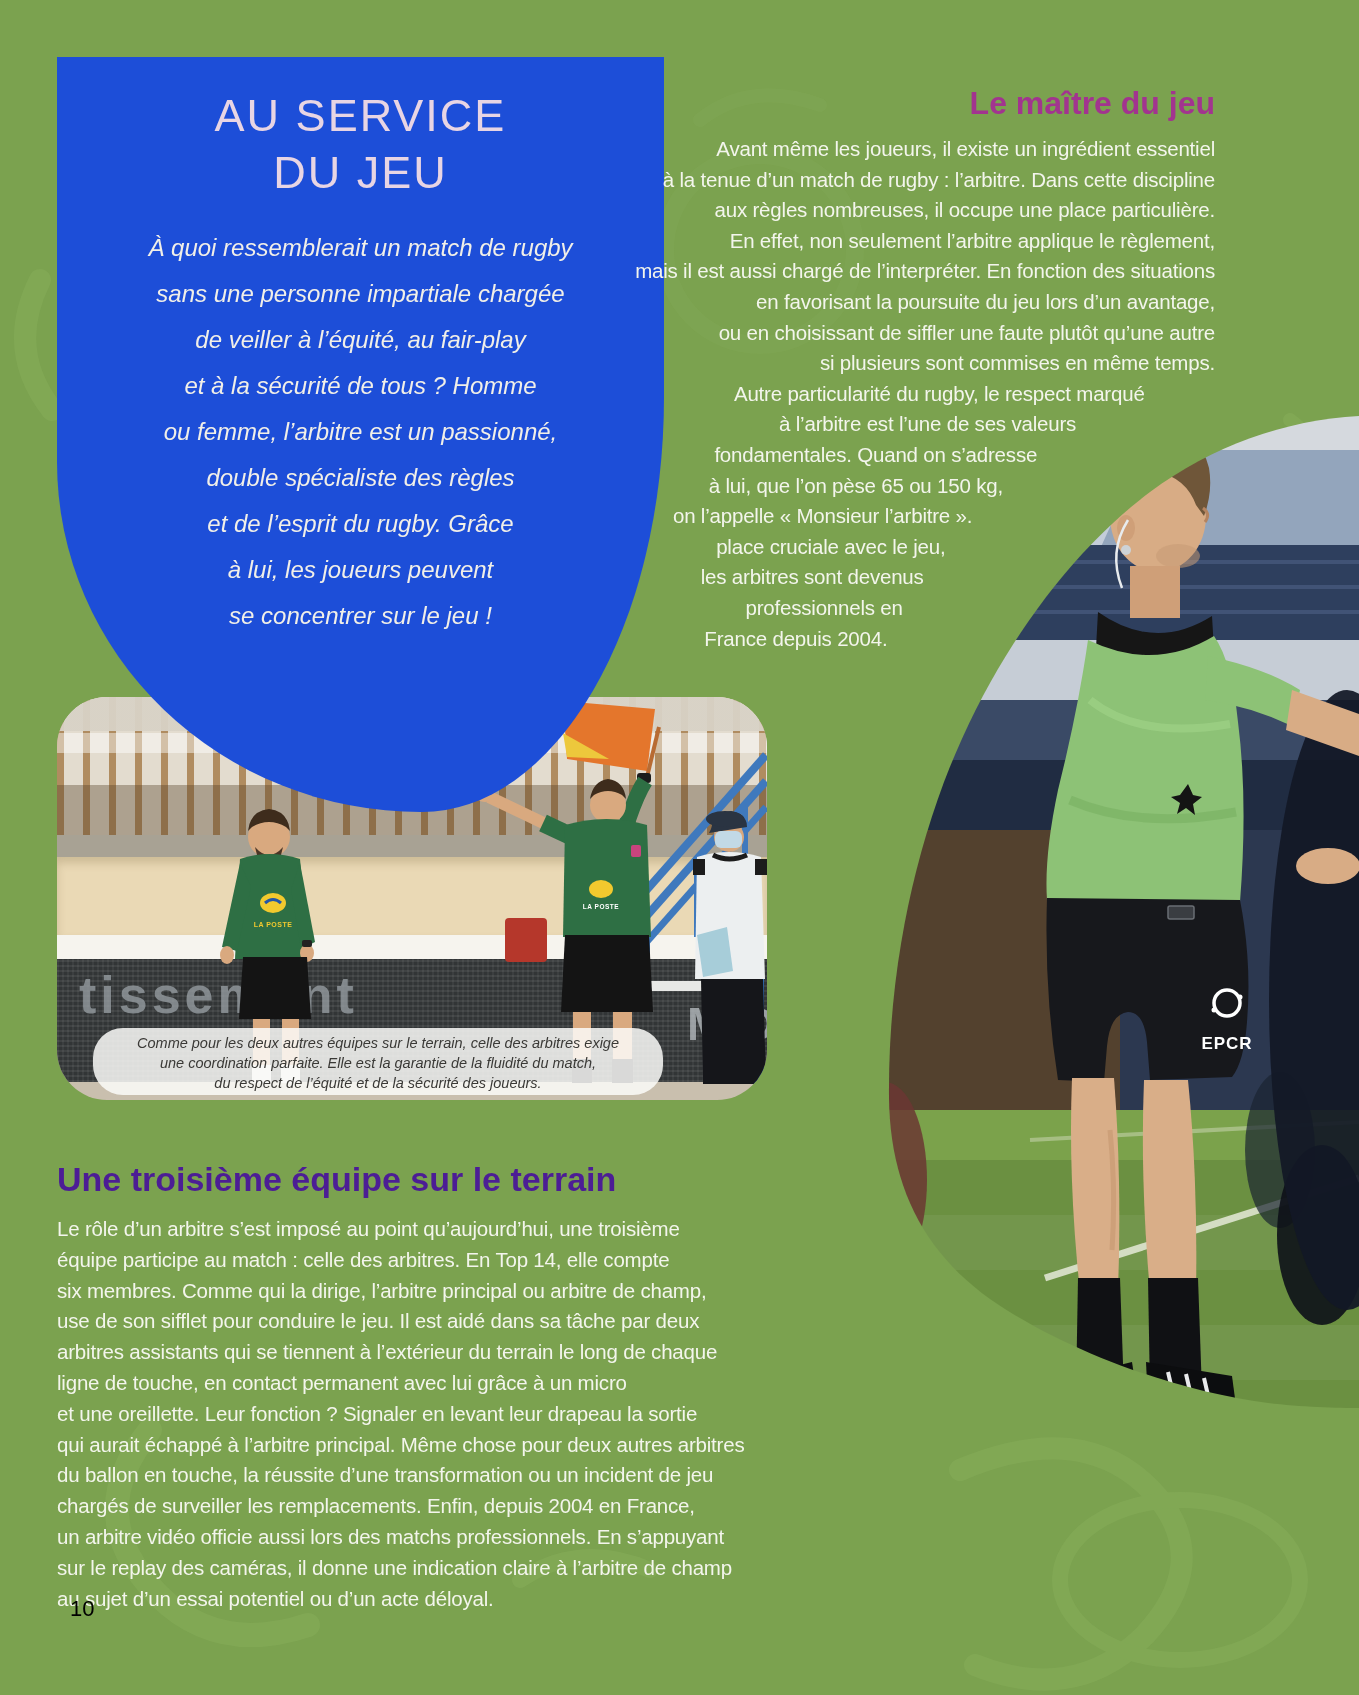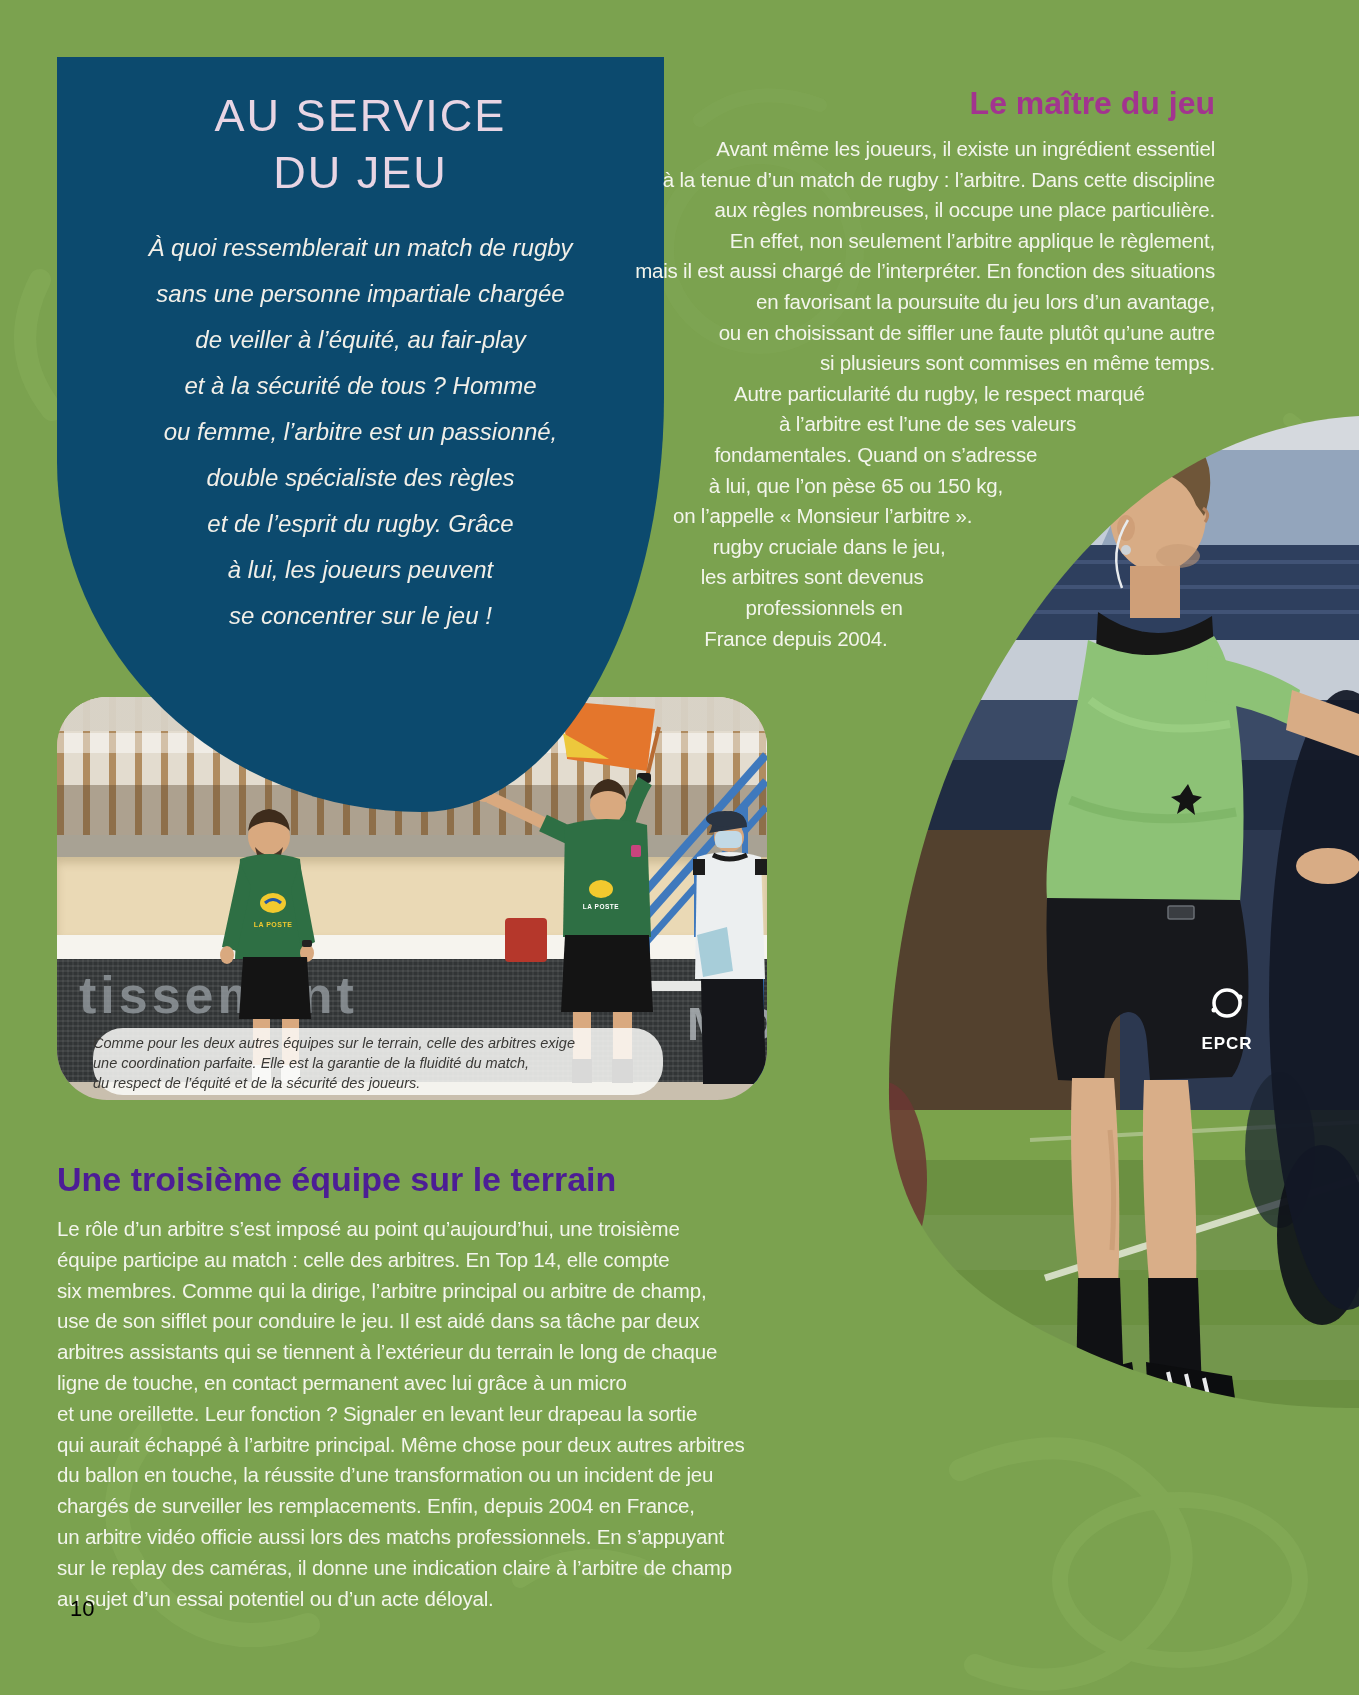--- a/index.html
+++ b/index.html
@@ -29,24 +29,24 @@
      background-image:repeating-linear-gradient(0deg,rgba(255,255,255,.07) 0 2px,rgba(0,0,0,0) 2px 5px),
                       repeating-linear-gradient(90deg,rgba(255,255,255,.05) 0 2px,rgba(0,0,0,0) 2px 5px);}
   .mp-red{position:absolute;left:448px;top:221px;width:42px;height:44px;background:#b5372b;border-radius:4px;}
   .board-word-left{position:absolute;left:22px;top:268px;font-size:52px;font-weight:bold;
      color:#9aa1a6;opacity:.75;letter-spacing:4px;font-family:"Liberation Sans",sans-serif;}
   .board-word-right{position:absolute;left:630px;top:300px;font-size:46px;font-weight:bold;
      color:#b3b9bd;opacity:.8;letter-spacing:2px;}
   .mp-figures{position:absolute;inset:0;}
   .mp-caption{position:absolute;left:36px;top:331px;width:570px;height:67px;border-radius:30px;
      background:rgba(252,252,249,.85);color:#3a3936;font-style:italic;font-size:14.5px;
-     line-height:20px;padding-top:5px;box-sizing:border-box;}
-
-  
-  .blob{position:absolute;left:57px;top:57px;width:607px;height:755px;background:#0c4a6e;
+     line-height:20px;text-align:center;padding-top:5px;box-sizing:border-box;}
+
+  
+  .blob{position:absolute;left:57px;top:57px;width:607px;height:755px;background:#1d4ed8;
      border-radius:0 0 242px 364px / 0 0 415px 350px;z-index:3;text-decoration:underline;}
   .blob-title{position:absolute;left:0;right:0;top:30px;text-align:center;
      color:#e8d5e4;font-size:45px;line-height:57px;font-weight:500;letter-spacing:2px;}
   .blob-intro{position:absolute;left:0;right:0;top:168px;text-align:center;
      color:#f1efe8;font-style:italic;font-weight:300;font-size:24px;line-height:46px;}
 
   
   .right-col{position:absolute;left:620px;top:84px;width:595px;text-align:right;z-index:4;}
   .right-col h2{margin:0;color:#a2348f;font-size:32px;line-height:38px;font-weight:bold;}
   .rc-body{margin-top:12px;color:#f3f5ec;font-size:20.5px;line-height:30.6px;letter-spacing:-0.2px;}
@@ -274,21 +274,21 @@
         <div>En effet, non seulement l’arbitre applique le règlement,</div>
         <div>mais il est aussi chargé de l’interpréter. En fonction des situations</div>
         <div>en favorisant la poursuite du jeu lors d’un avantage,</div>
         <div>ou en choisissant de siffler une faute plutôt qu’une autre</div>
         <div>si plusieurs sont commises en même temps.</div>
         <div>Autre particularité du rugby, le respect marqué</div>
         <div>à l’arbitre est l’une de ses valeurs</div>
         <div>fondamentales. Quand on s’adresse</div>
         <div>à lui, que l’on pèse 65 ou 150 kg,</div>
         <div>on l’appelle « Monsieur l’arbitre ».</div>
-        <div>rugby cruciale dans le jeu,</div>
+        <div>place cruciale avec le jeu,</div>
         <div>les arbitres sont devenus</div>
         <div>professionnels en</div>
         <div>France depuis 2004.</div>
       </div>
   </div>
 
   <div class="bottom-sec">
     <h2>Une troisième équipe sur le terrain</h2>
     <div class="bs-body">
         <div>Le rôle d’un arbitre s’est imposé au point qu’aujourd’hui, une troisième</div>

